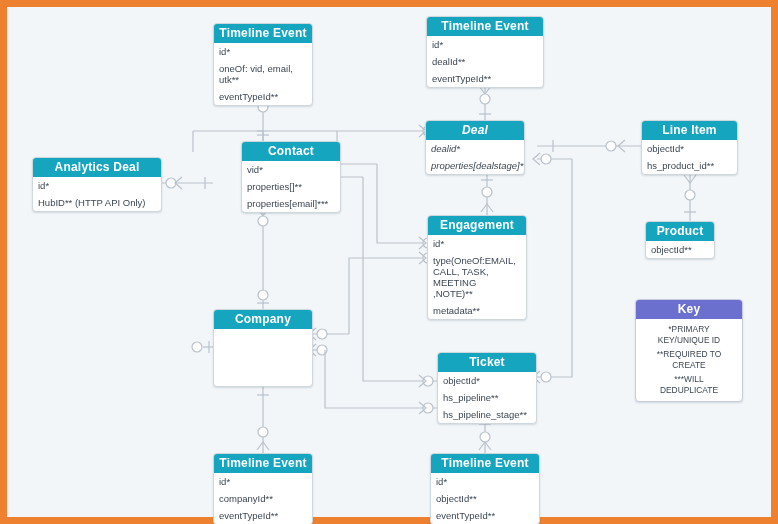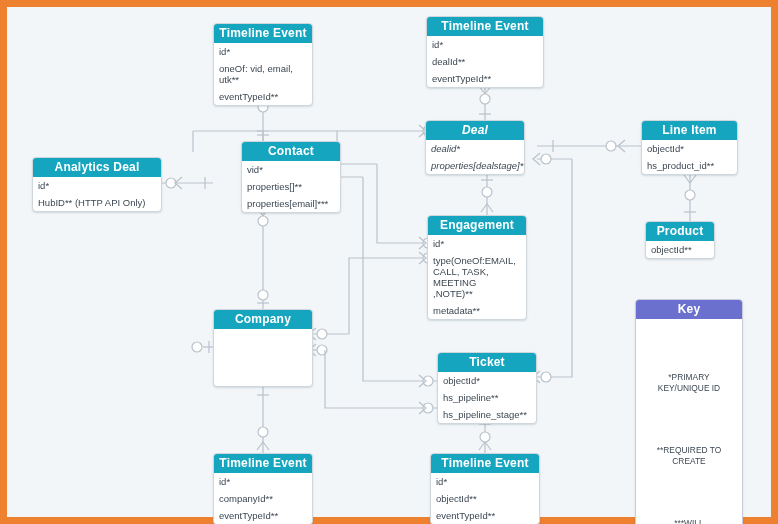--- a/index.html
+++ b/index.html
@@ -52,21 +52,20 @@
     white-space:pre-line;
   }
   .entity.key-box{border-color:#c9ccdd;}
   .entity.key-box > .hdr{background:#6b70cf;}
   .entity.key-box .row{
     text-align:center;
     font-size:8.4px;
     line-height:10.5px;
     padding:2px 20px;
     color:#3c4752;
-    margin-top:48px;
   }
   .entity.key-box .rows{padding:3px 0 4px 0;}
 </style>
 </head>
 <body>
 
 <div id="frame">
   <div id="canvas">
 
     <svg id="wires" viewBox="0 0 778 524" xmlns="http://www.w3.org/2000/svg">

